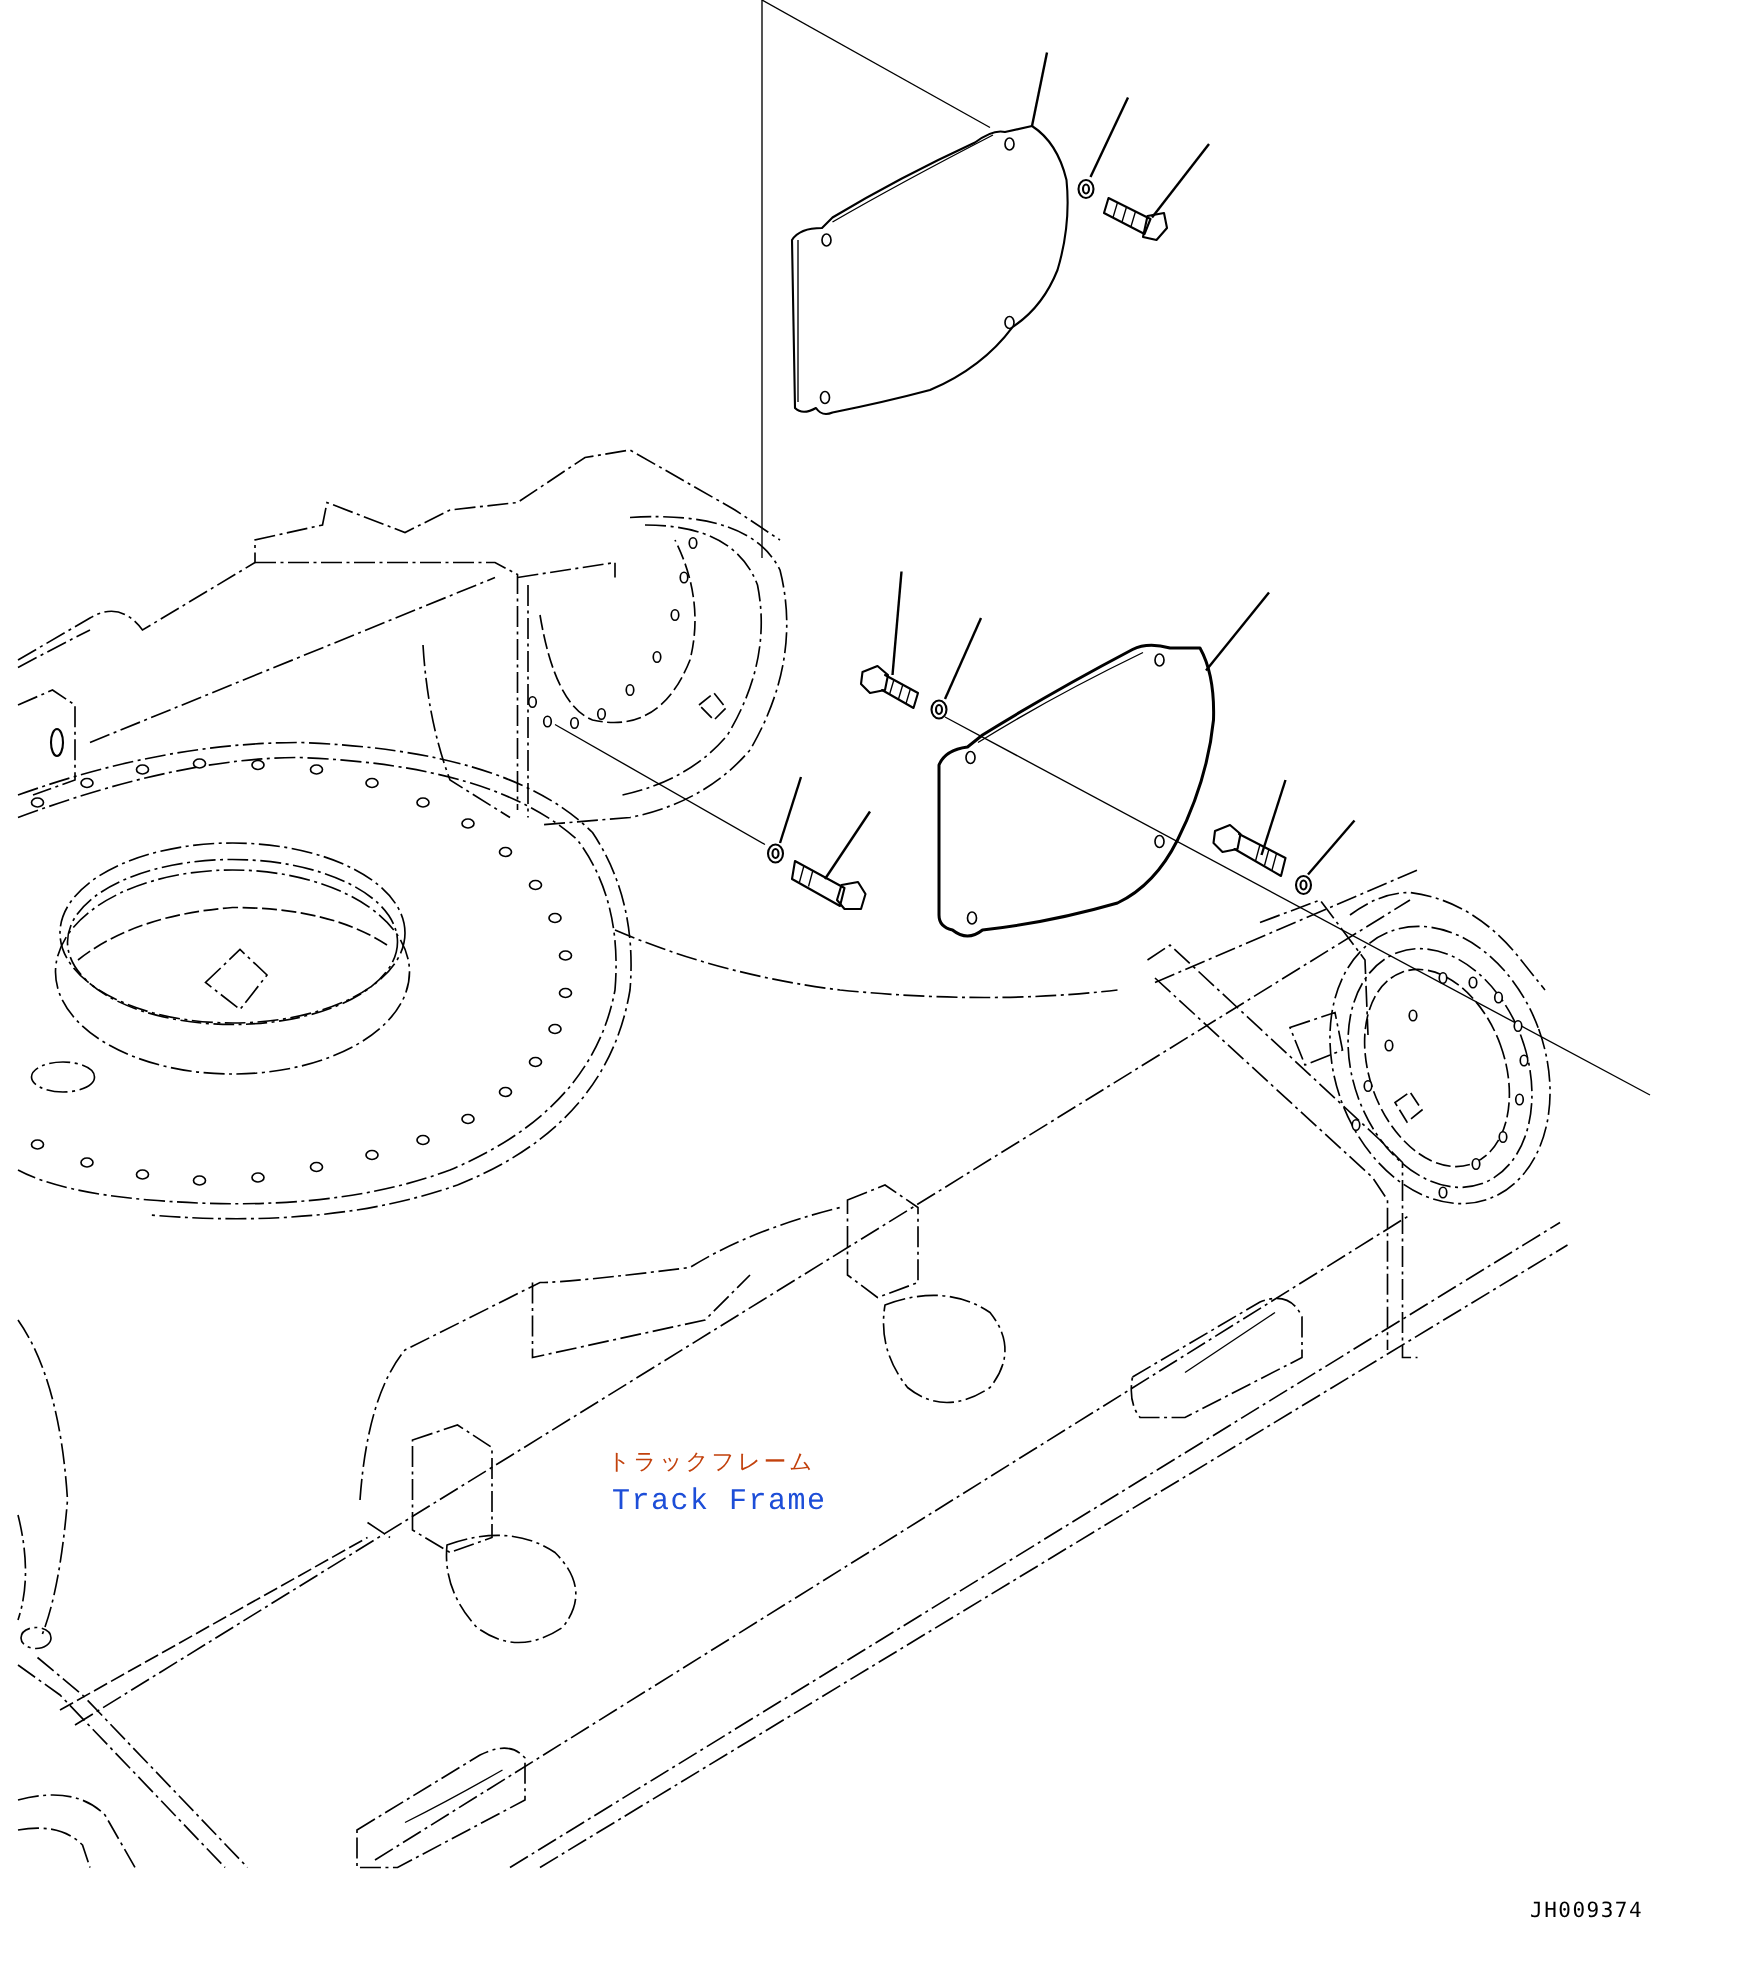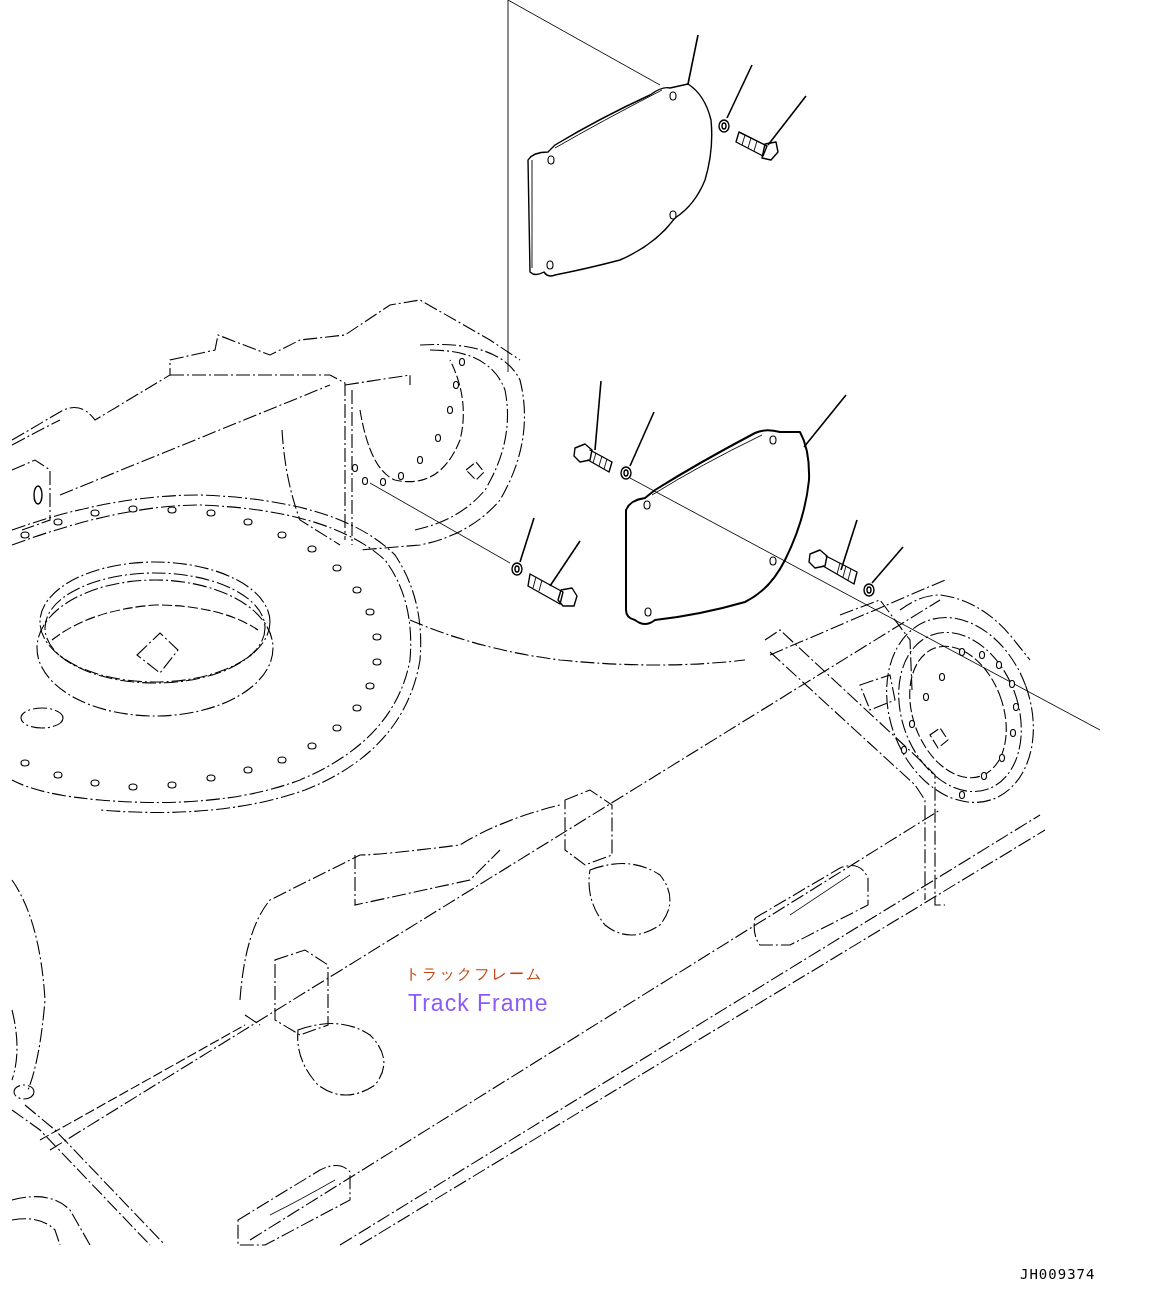--- a/index.html
+++ b/index.html
@@ -6,21 +6,21 @@
   body { width: 1163px; height: 1314px; position: relative; overflow: hidden; font-family: "DejaVu Sans Mono", monospace; }
   #diagram { position: absolute; left: 0; top: 0; width: 1163px; height: 1314px; }
   .solid { fill: none; stroke: #000; stroke-width: 1.4; stroke-linejoin: round; stroke-linecap: round; }
   .thick { fill: none; stroke: #000; stroke-width: 2; stroke-linejoin: round; }
   .thin { fill: none; stroke: #000; stroke-width: 0.9; }
   .dash { fill: none; stroke: #000; stroke-width: 1.1; stroke-dasharray: 14 3 2 3; }
   .dash2 { fill: none; stroke: #000; stroke-width: 1.1; stroke-dasharray: 10 3; }
   .hole { fill: #fff; stroke: #000; stroke-width: 1.1; }
   .leader { stroke: #000; stroke-width: 1.6; fill: none; }
   .label-jp { position: absolute; left: 405px; top: 965px; font-family: Liberation Sans, sans-serif; font-size: 15px; letter-spacing: 2px; color: #c2410c; }
-  .label-en { position: absolute; left: 408px; top: 990px; font-family: Liberation Sans, sans-serif; font-size: 23px; letter-spacing: 1px; color: #8b5cf6; }
+  .label-en { position: absolute; left: 408px; top: 990px; font-family: Liberation Mono, monospace; font-size: 20px; letter-spacing: 1px; color: #1d4ed8; }
   .doc-id { position: absolute; left: 1020px; top: 1266px; font-family: "DejaVu Sans Mono", monospace; font-size: 14px; letter-spacing: 1px; color: #000; text-align: right; }
 </style>
 </head>
 <body>
 
 <svg id="diagram" viewBox="0 0 1163 1314" xmlns="http://www.w3.org/2000/svg">
 
   <g>
 
     <line class="thin" x1="508" y1="0" x2="508" y2="372"></line>

